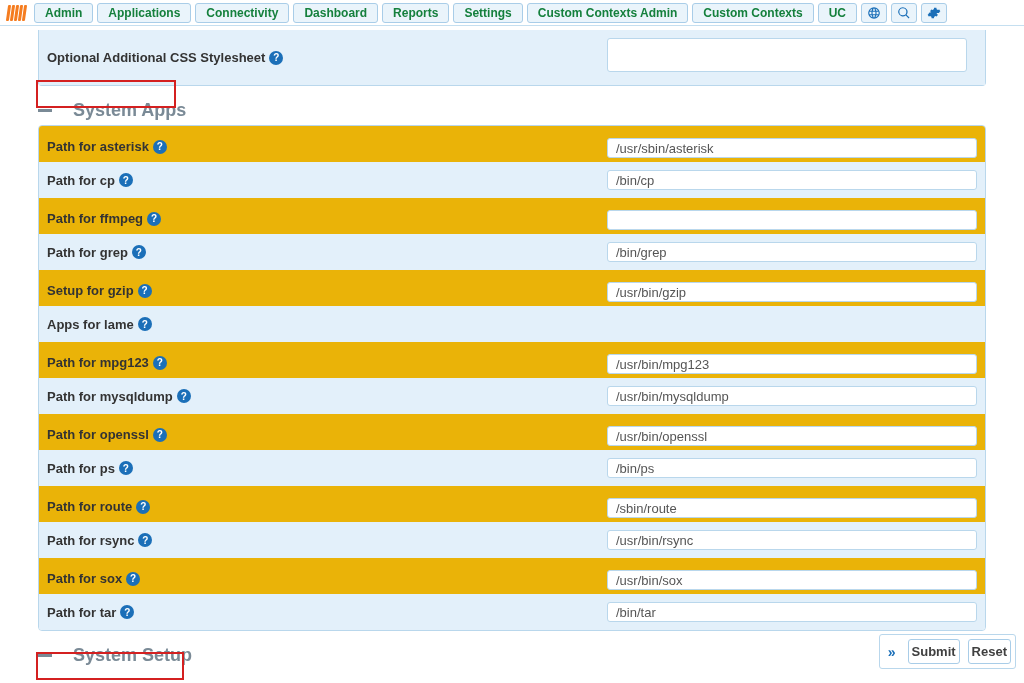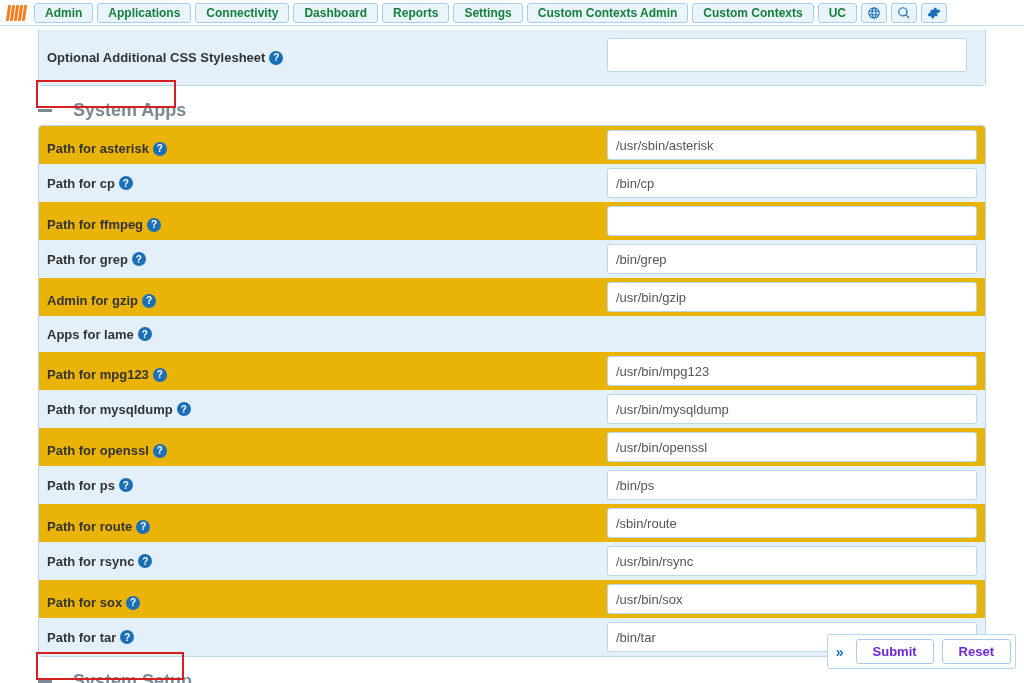--- a/index.html
+++ b/index.html
@@ -101,21 +101,21 @@
     font-size: 13px;
     gap: 4px;
     padding: 8px 0;
   }
   .input-col {
     flex: 1;
     padding: 4px 0;
   }
   .input-col input[type="text"] {
     width: 100%;
-    height: 30px;
+    height: 20px;
     border: 1px solid #b9d7ec;
     border-radius: 3px;
     padding: 0 8px;
     font-size: 13px;
     color: #555;
     background: #fff;
   }
   .help-icon {
     width: 14px;
     height: 14px;
@@ -187,24 +187,24 @@
     color: #1b6fb8;
     font-size: 14px;
     font-weight: 700;
     padding: 0 4px;
     cursor: pointer;
   }
   .action-btn {
     background: #fff;
     border: 1px solid #a9cde8;
     border-radius: 3px;
-    color: #6d28d9;
+    color: #404040;
     font-weight: 700;
     font-size: 13px;
-    padding: 4px 16px;
+    padding: 4px 3px;
     cursor: pointer;
   }
 </style>
 </head>
 <body>
 
 <div class="topnav">
   <div class="logo">
     <div class="logo-bars">
       <span class="logo-bar"></span>
@@ -284,21 +284,21 @@
       </div>
       <div class="form-row blue">
         <div class="label-col">
           <span>Path for grep</span>
           <span class="help-icon">?</span>
         </div>
         <div class="input-col"><input type="text" value="/bin/grep" style=""></div>
       </div>
       <div class="form-row white">
         <div class="label-col">
-          <span>Admin for gzip</span>
+          <span>Setup for gzip</span>
           <span class="help-icon">?</span>
         </div>
         <div class="input-col"><input type="text" value="/usr/bin/gzip" style=""></div>
       </div>
       <div class="form-row blue">
         <div class="label-col">
           <span>Apps for lame</span>
           <span class="help-icon">?</span>
         </div>
       </div>

